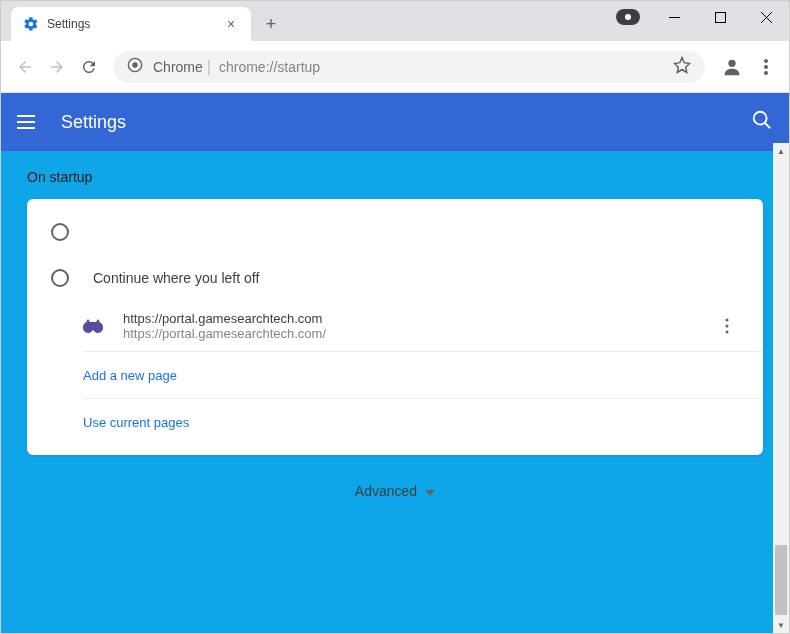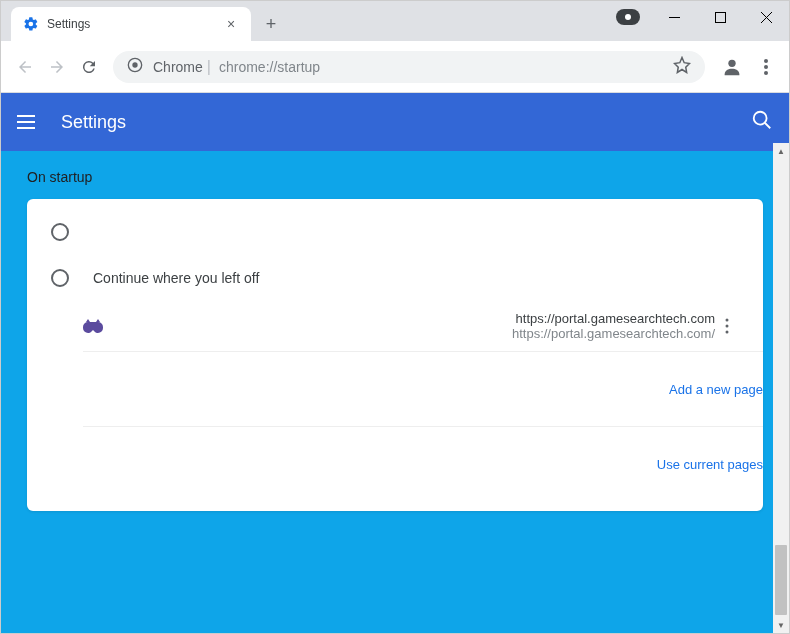--- a/index.html
+++ b/index.html
@@ -33,28 +33,28 @@
 .search-btn { cursor:pointer; }
 
 .content { height:calc(634px - 40px - 44px - 58px - 2px); overflow-y:auto; background:#0ea5e9; padding:18px 0 40px 0; position:relative; }
 .section-title { font-size:14px; color:#202124; padding:0 26px 14px; }
 .card { background:#fff; border-radius:6px; box-shadow:0 1px 3px rgba(0,0,0,0.1); margin:0 26px; padding:10px 0; }
 .radio-row { display:flex; align-items:center; padding:14px 24px; cursor:pointer; }
 .radio { width:18px; height:18px; border:2px solid #5f6368; border-radius:50%; margin-right:24px; flex-shrink:0; position:relative; }
 .radio.selected { border-color:#1a73e8; }
 .radio.selected::after { content:""; position:absolute; width:10px; height:10px; background:#1a73e8; border-radius:50%; top:2px; left:2px; }
 .radio-label { font-size:14px; color:#3c4043; }
-.sub { margin-left:56px;text-align:right; }
+.sub { margin-left:56px; }
 .page-entry { display:flex; align-items:center; padding:10px 24px 10px 0; }
 .favicon { width:20px; height:20px; margin-right:20px; display:flex; align-items:center; justify-content:center; }
 .page-info { flex:1; }
 .page-title { font-size:13px; color:#3c4043; }
 .page-url { font-size:13px; color:#80868b; }
 .more-btn { width:24px; height:24px; display:flex; align-items:center; justify-content:center; cursor:pointer; color:#5f6368; }
-.link-row { padding:28px 0; border-top:1px solid #eee; cursor:pointer; }
+.link-row { padding:14px 0; border-top:1px solid #eee; cursor:pointer; }
 .link-row:first-of-type { border-top:1px solid #eee; margin-top:8px; }
 .link-text { color:#1a73e8; font-size:13px; font-weight:500; }
 .advanced { display:flex; align-items:center; justify-content:center; padding:28px 0 12px; cursor:pointer; color:#3c4043; font-size:14px; }
 .advanced-arrow { margin-left:8px; }
 
 .scroll-track { position:absolute; right:0; top:142px; bottom:0; width:16px; background:#f1f1f1; }
 .scroll-thumb { position:absolute; right:2px; width:12px; height:70px; background:#c1c1c1; bottom:18px; border-radius:1px; }
 .scroll-up,.scroll-down { position:absolute; right:0; width:16px; height:16px; display:flex; align-items:center; justify-content:center; font-size:8px; color:#666; }
 .scroll-up{top:0} .scroll-down{bottom:0}
 
@@ -190,19 +190,25 @@
           </div>
       </div>
       <div class="link-row">
         <span class="link-text">Add a new page</span>
       </div>
       <div class="link-row">
         <span class="link-text">Use current pages</span>
       </div>
     </div>
   </div>
+  <div class="advanced">
+    <span>Advanced</span>
+    <span class="advanced-arrow"><svg width="10" height="6" viewBox="0 0 10 6" fill="#5f6368">
+          <path d="M0 0l5 6 5-6z"></path>
+        </svg></span>
+  </div>
 </div>
 
 <div class="scroll-track">
   <div class="scroll-up">▲</div>
   <div class="scroll-thumb"></div>
   <div class="scroll-down">▼</div>
 </div>
 
 </body></html>

